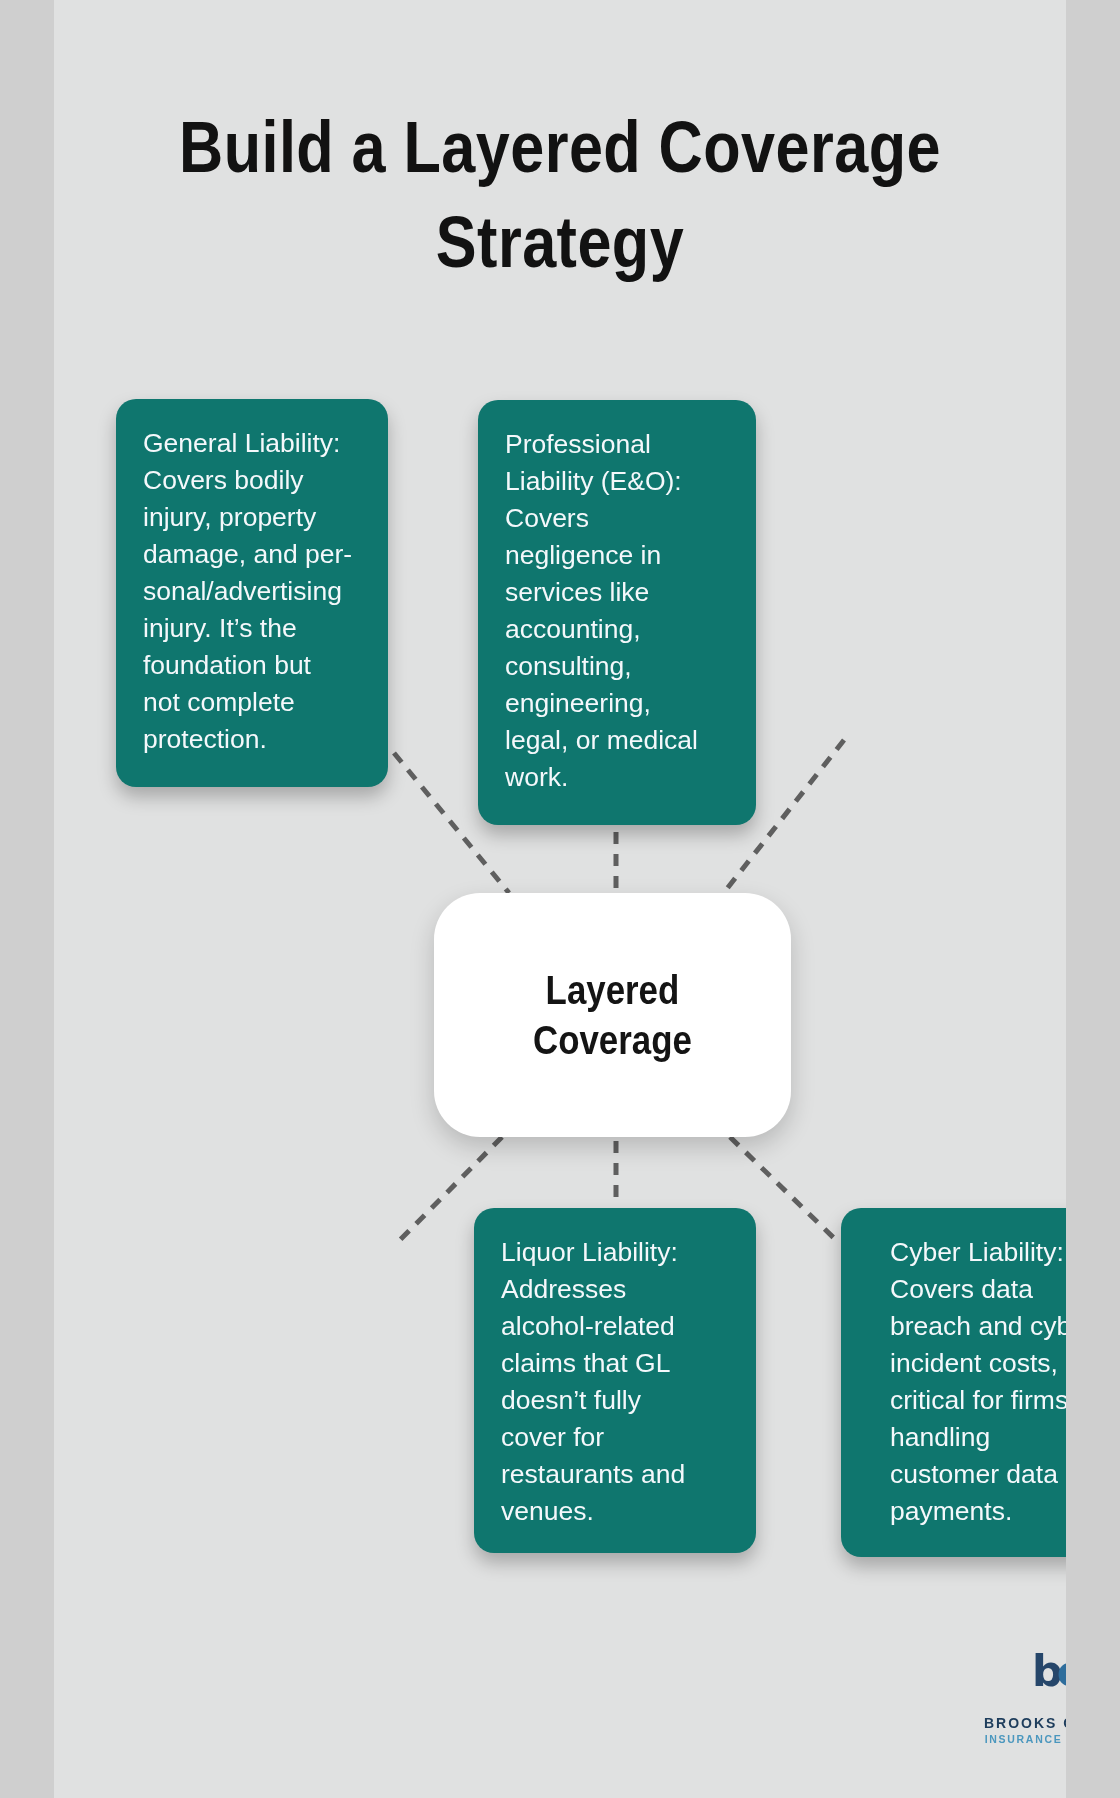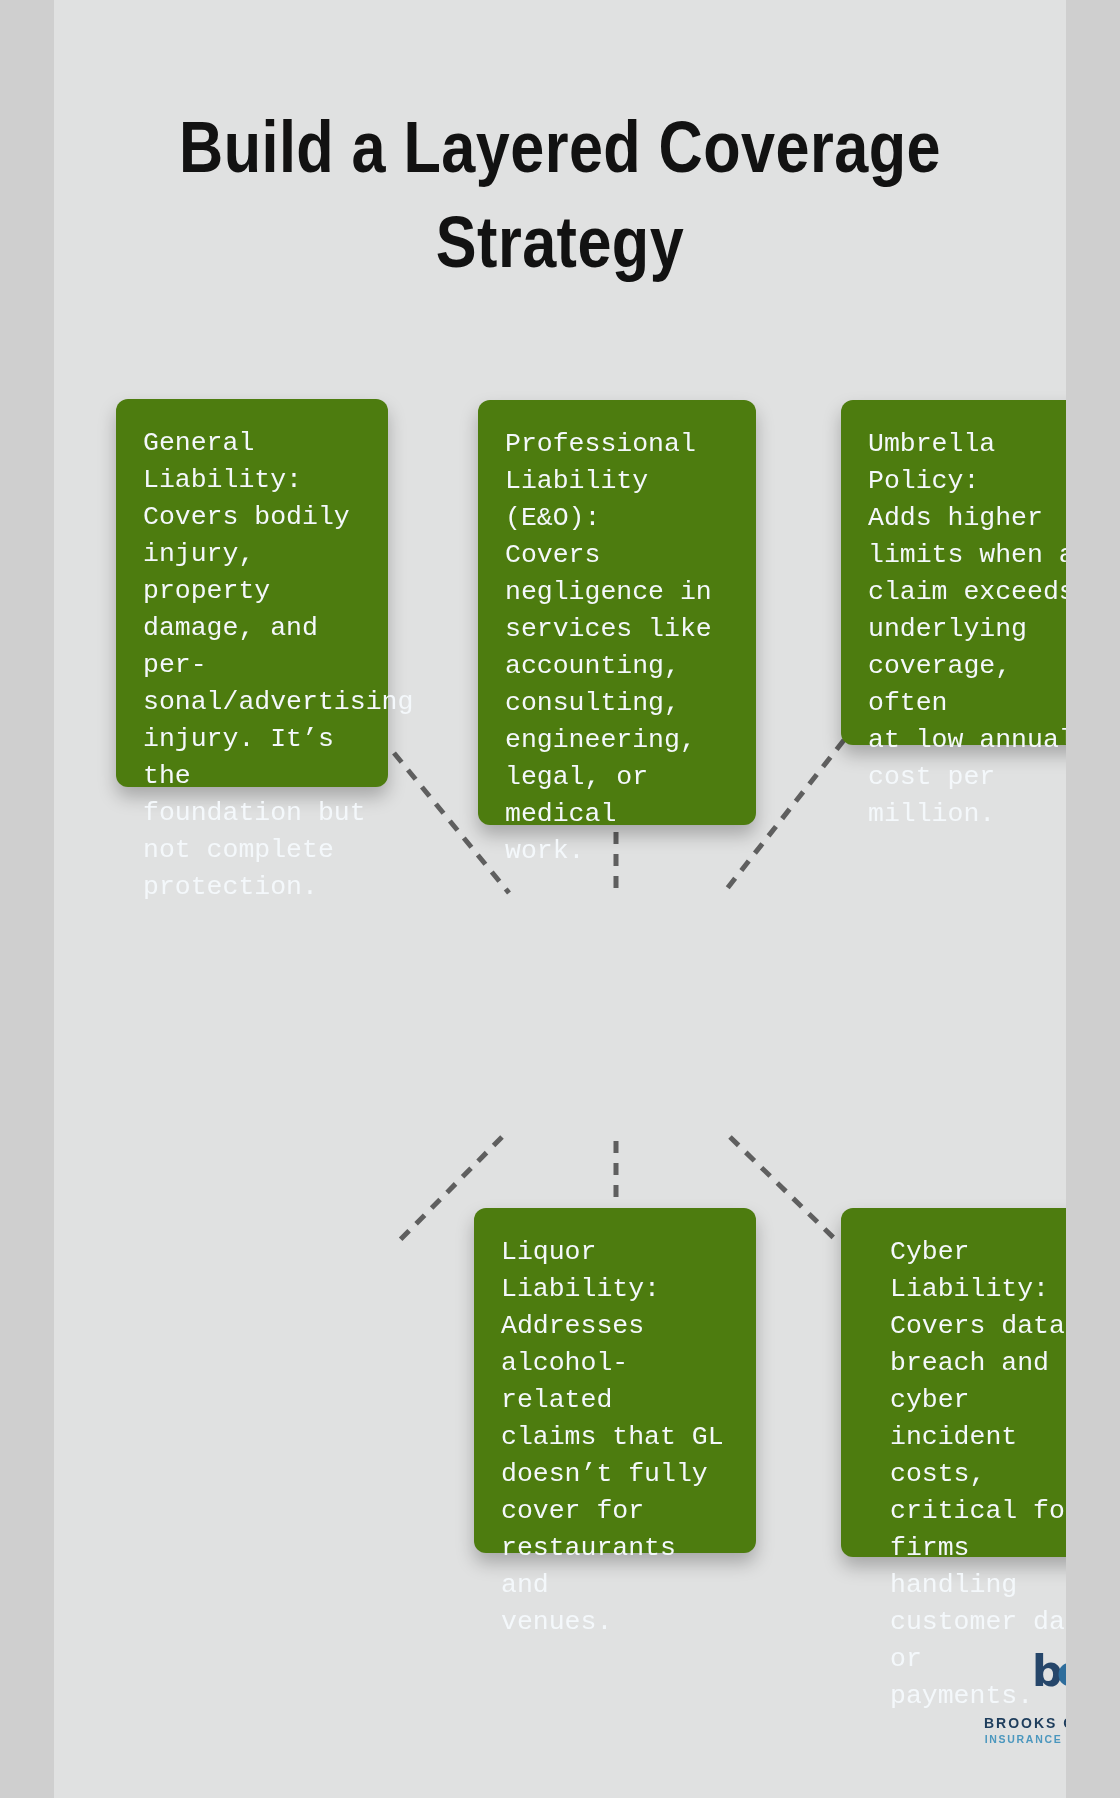--- a/index.html
+++ b/index.html
@@ -16,26 +16,25 @@
     position:absolute;left:0;right:0;top:100px;margin:0;
     text-align:center;
     font-size:72px;font-weight:800;line-height:95px;
     letter-spacing:0.5px;color:#121212;
     white-space:pre-line;
   }
   .connectors{position:absolute;left:0;top:0;}
   .connectors line{stroke:#5f5f5f;stroke-width:5;stroke-dasharray:12 10;}
   .node{
     position:absolute;
-    background:#4d7c0f;
-    border-radius:12px;
+    background:#0f766e;
+    border-radius:20px;
     box-shadow:0 10px 18px rgba(0,0,0,0.25);
     color:#f4f8fb;
     box-sizing:border-box;
-    font-family:Liberation Mono, monospace;
   }
   .node p{
     margin:0;padding:26px 18px 0 27px;
     font-size:26.5px;line-height:37px;
     white-space:pre-line;
   }
   .n1{left:62px;top:399px;width:272px;height:388px;}
   .n2{left:424px;top:400px;width:278px;height:425px;}
   .n3{left:787px;top:400px;width:275px;height:345px;}
   .n4{left:65px;top:1210px;width:273px;height:345px;}
@@ -109,30 +108,20 @@
 Covers
 negligence in
 services like
 accounting,
 consulting,
 engineering,
 legal, or medical
 work.</p>
   </section>
 
-  <section class="node n3">
-    <p>Umbrella Policy:
-Adds higher
-limits when a
-claim exceeds
-underlying
-coverage, often
-at low annual
-cost per million.</p>
-  </section>
 
 
   <section class="node n5">
     <p>Liquor Liability:
 Addresses
 alcohol-related
 claims that GL
 doesn’t fully
 cover for
 restaurants and
@@ -143,20 +132,24 @@
     <p>Cyber Liability:
 Covers data
 breach and cyber
 incident costs,
 critical for firms
 handling
 customer data or
 payments.</p>
   </section>
 
+  <div class="center-box">
+    <span class="condensed">Layered
+Coverage</span>
+  </div>
 
   <div class="logo">
     <div class="mark"><span class="b">b</span><span class="c">c</span></div>
     <div class="brand">BROOKS CANNON</div>
     <div class="tagline">INSURANCE BROOKS</div>
   </div>
 
 </div>
 
 </body></html>

